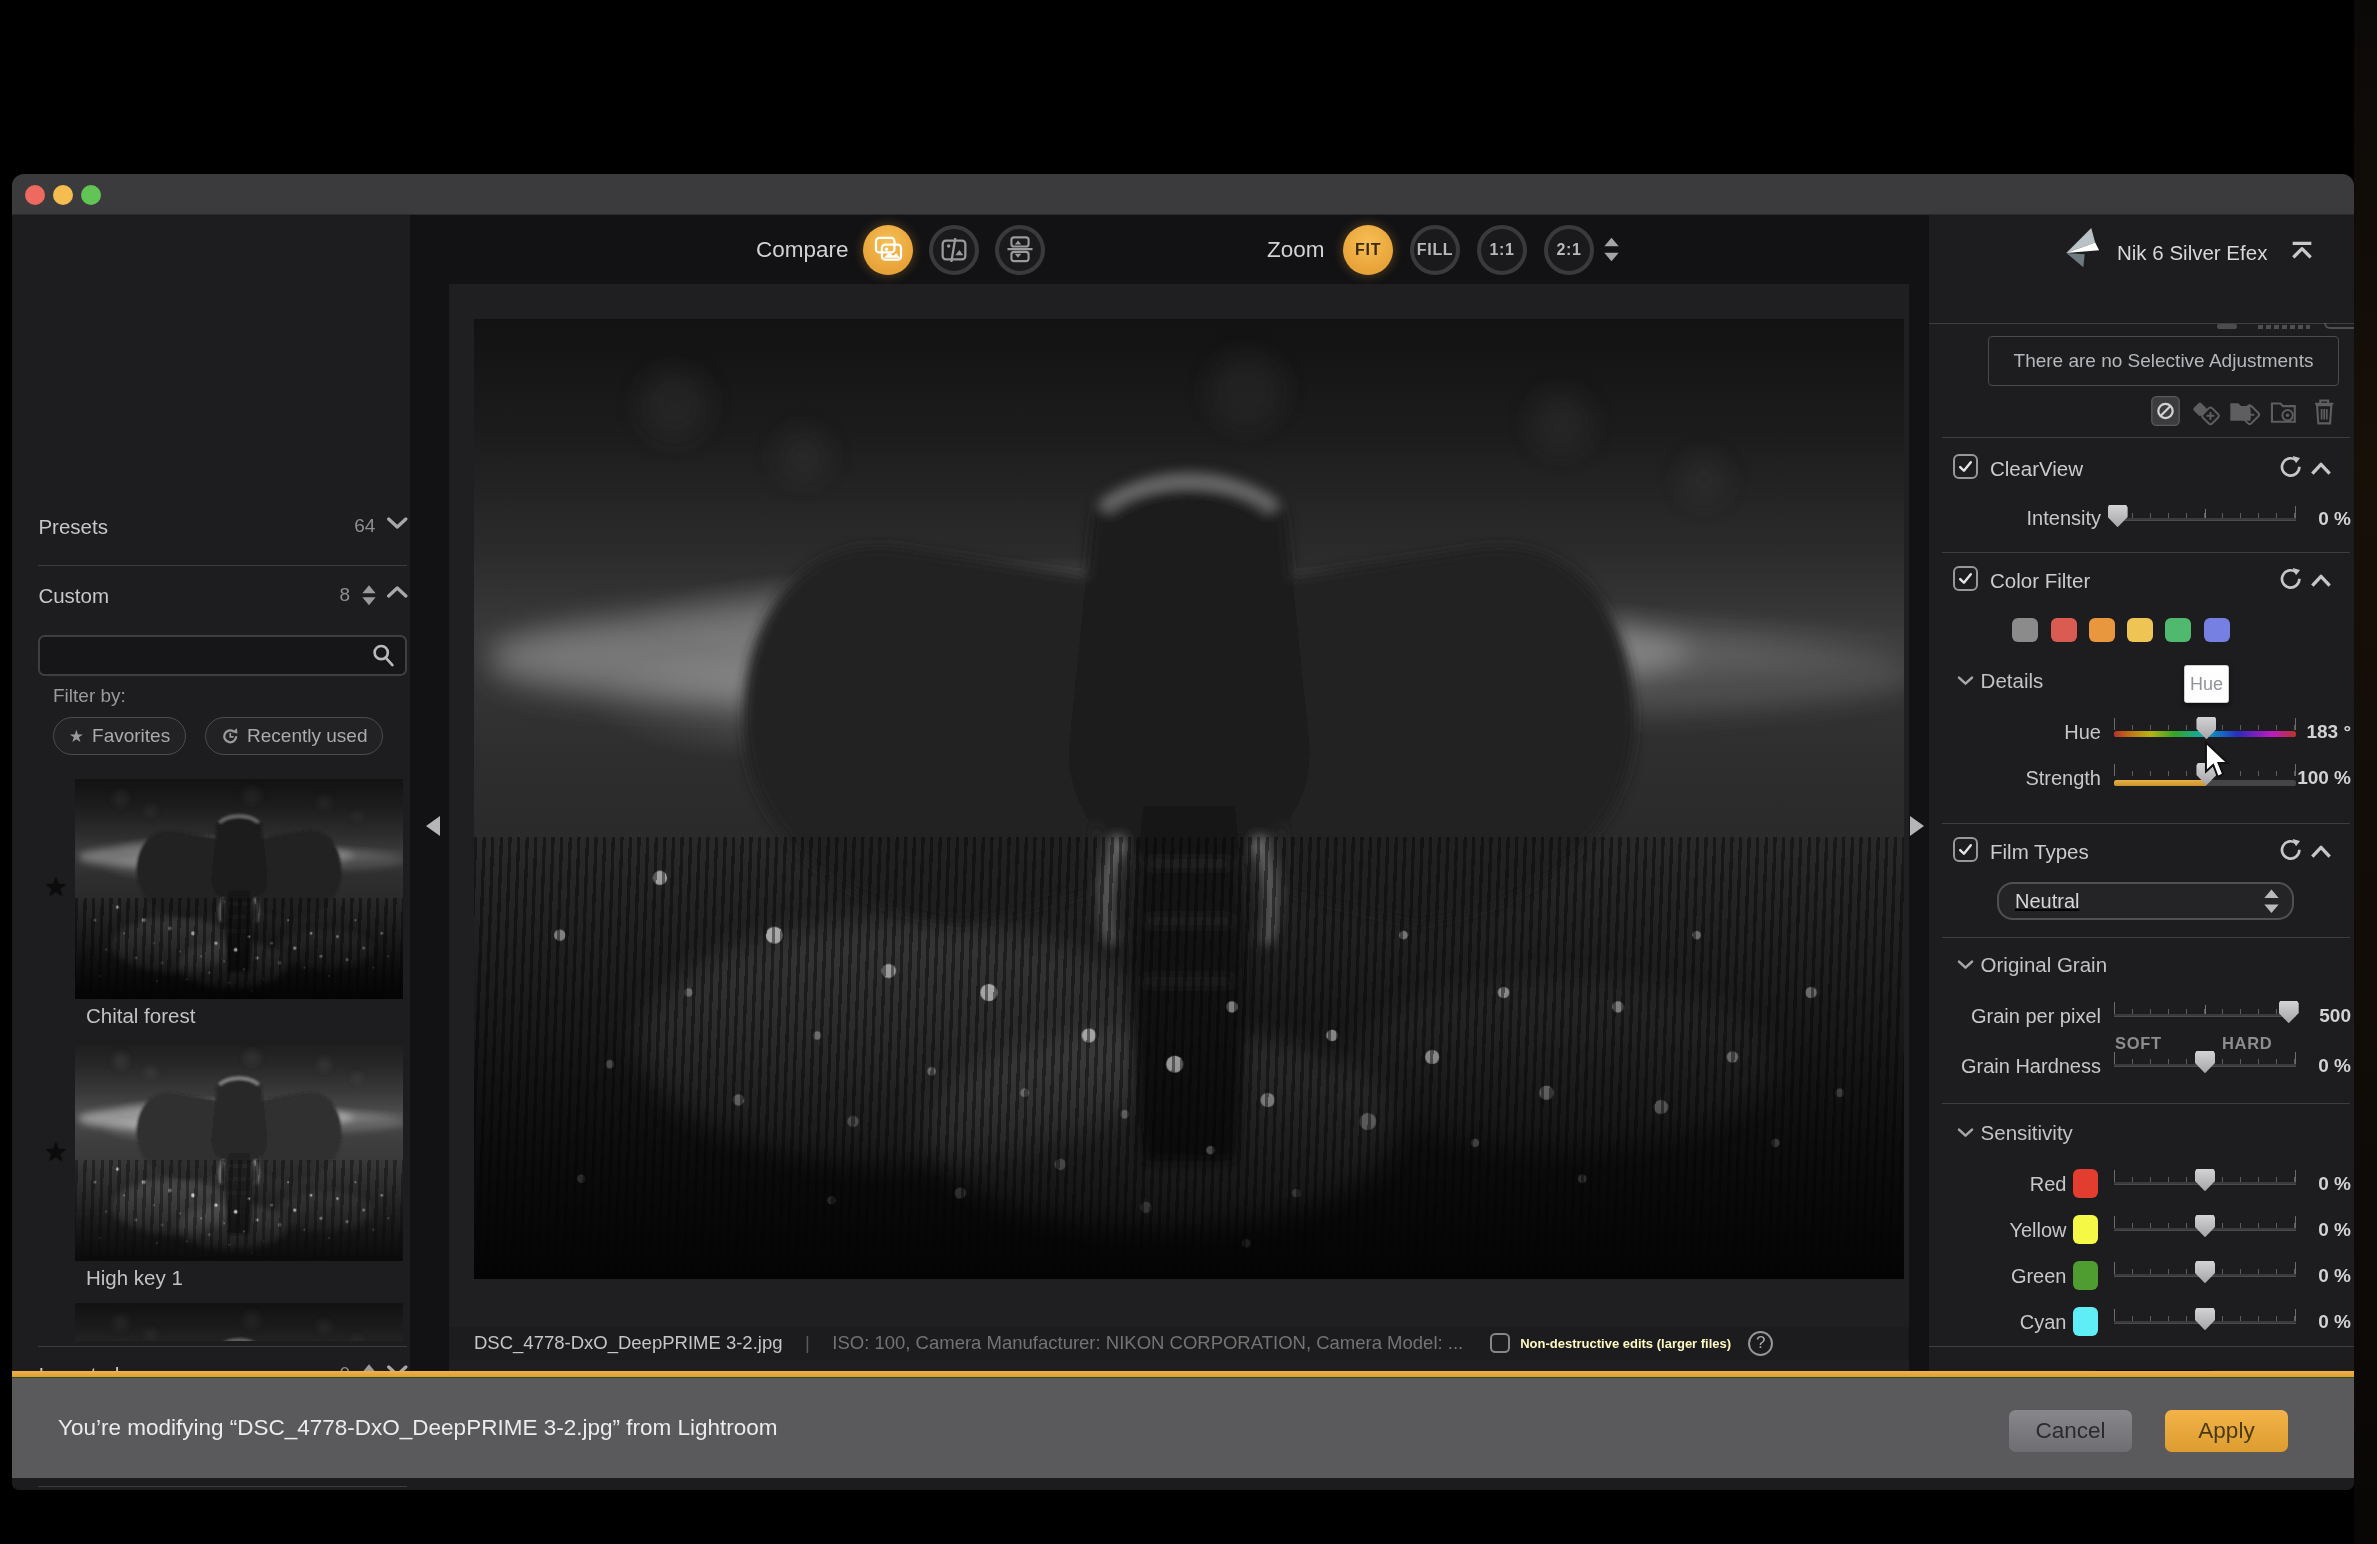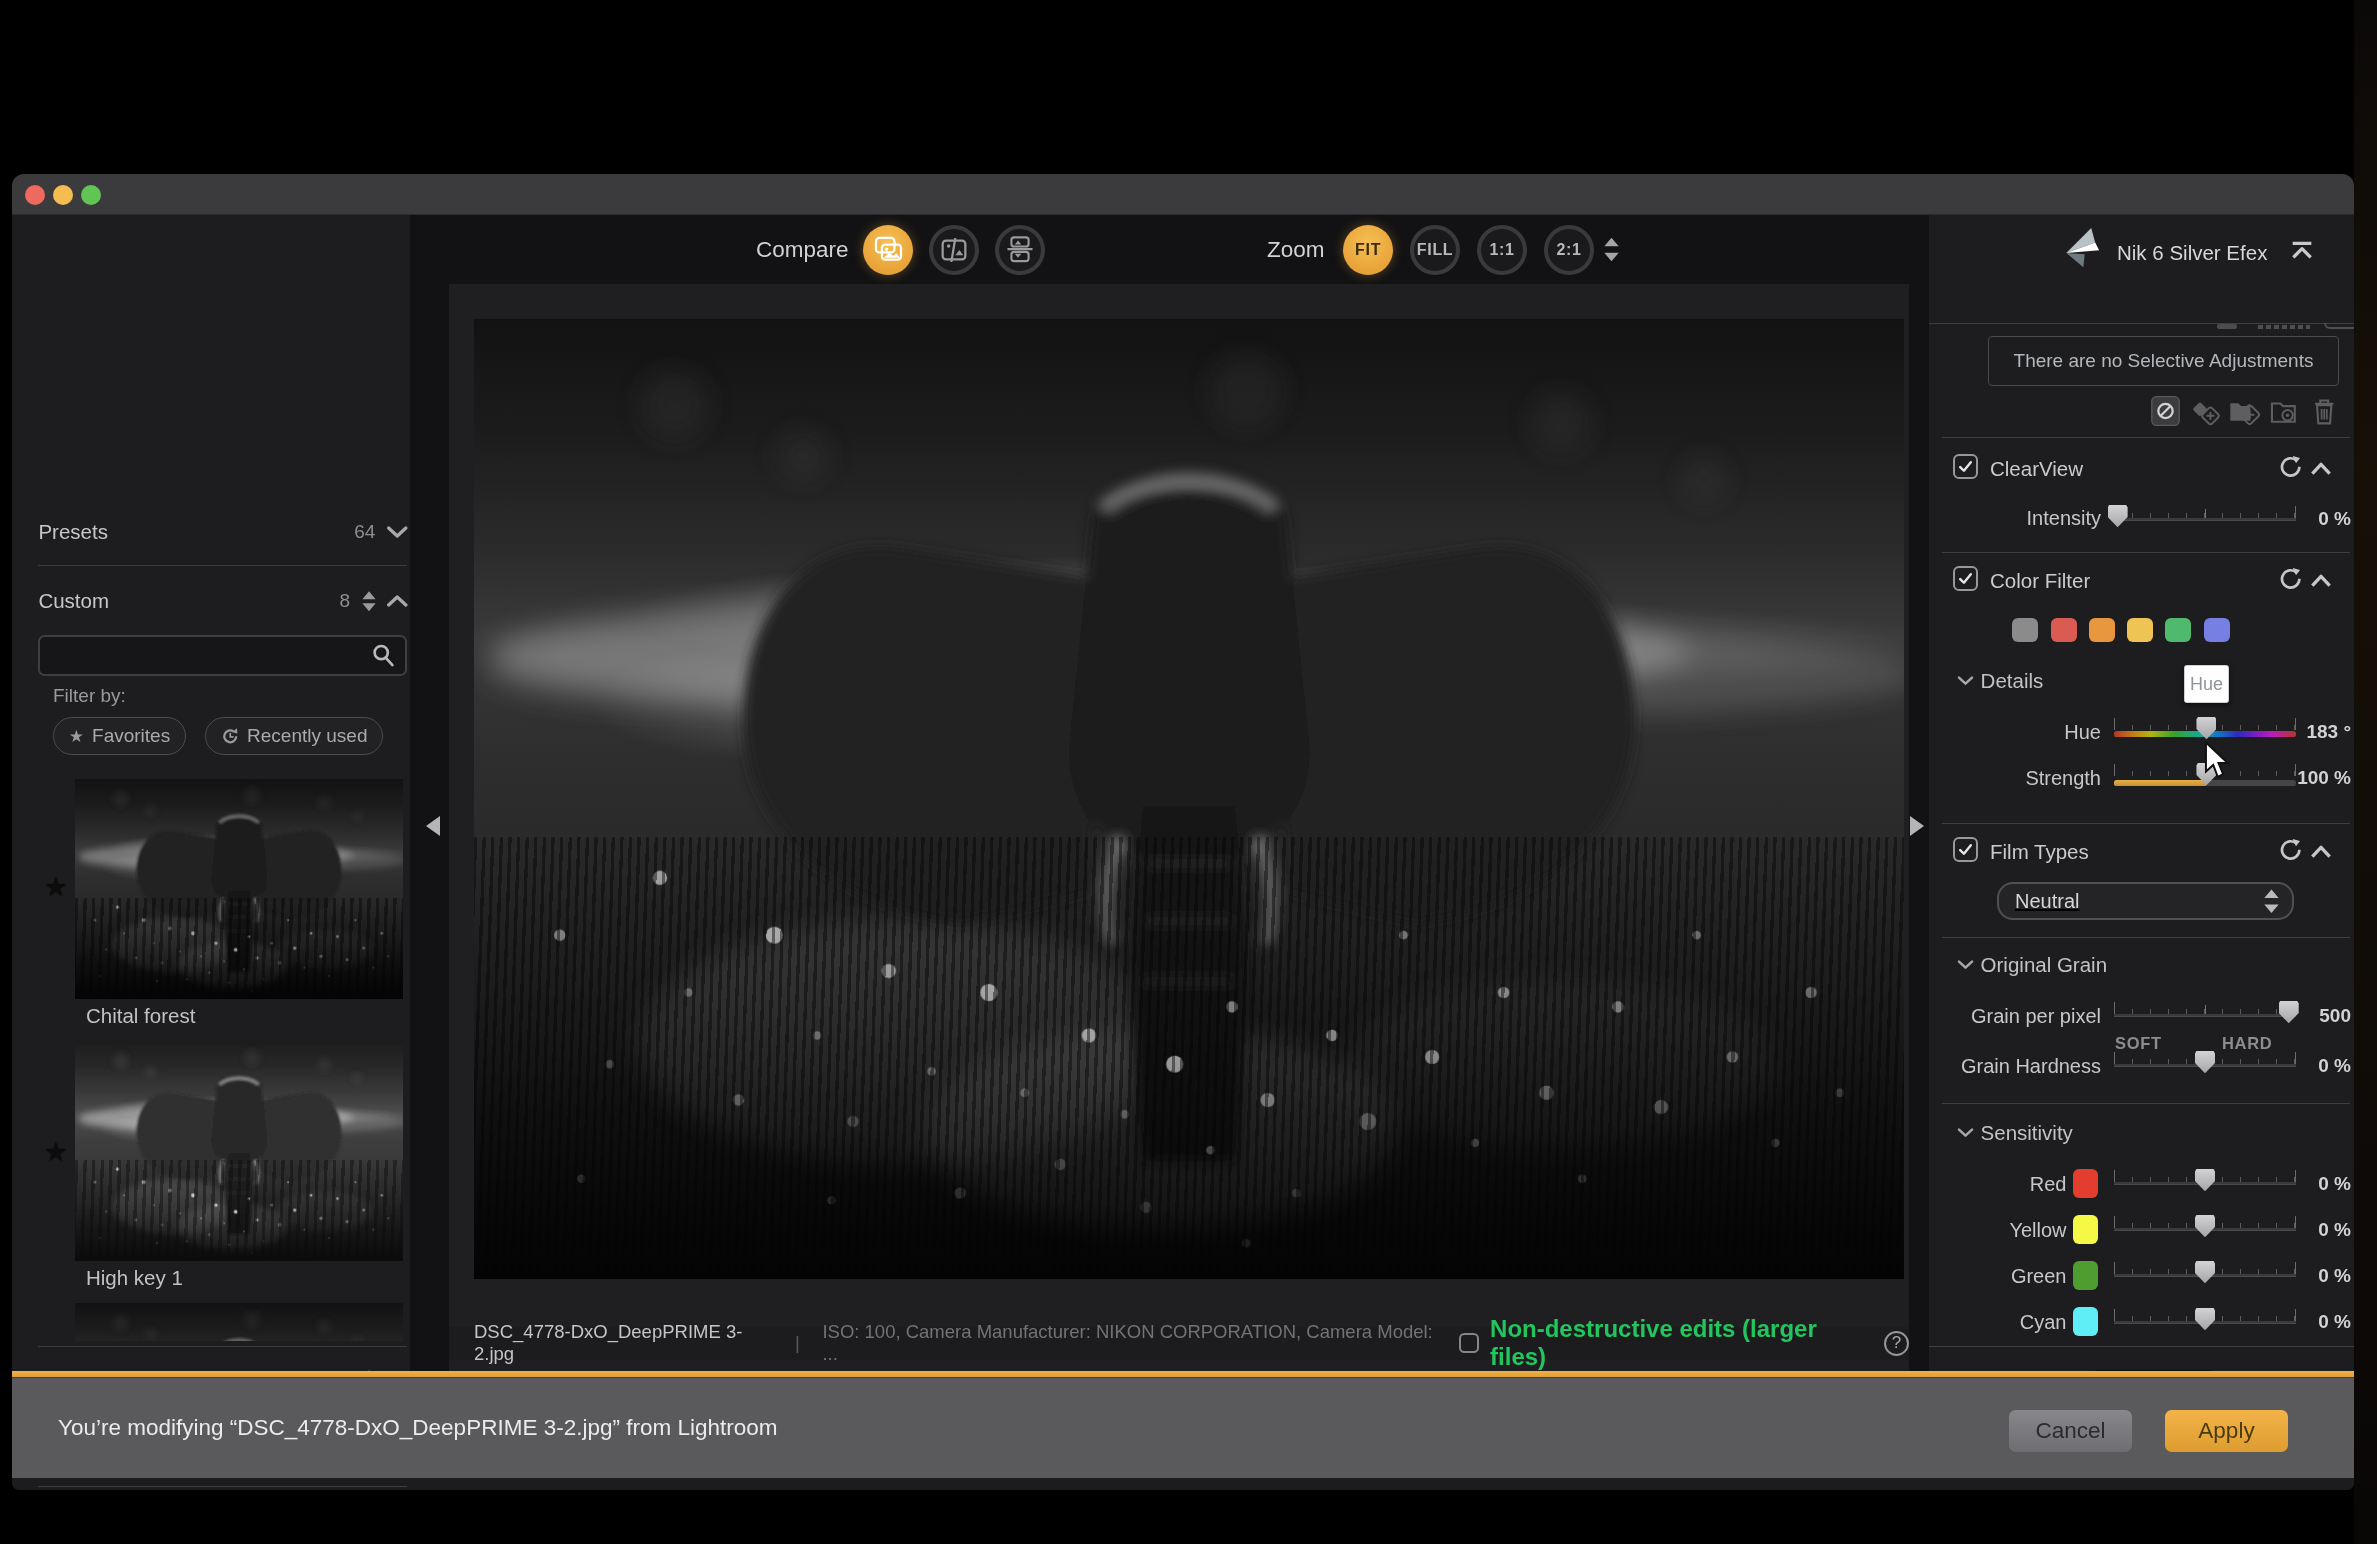--- a/index.html
+++ b/index.html
@@ -13,21 +13,21 @@
 
   
   .window { position:absolute; left:12px; top:174px; width:2342px; height:1316px;
     background:#1c1c1e; border-radius:12px 12px 6.6px 6.6px; overflow:hidden; }
   .titlebar { position:absolute; left:0; top:0; width:100%; height:41px; background:#3b3b3d;
     border-bottom:0.7px solid #2a2a2c; }
   .tlight { position:absolute; top:10.6px; width:20px; height:20px; border-radius:50%; }
 
   
   .left-panel { position:absolute; left:0; top:41px; width:398px; height:1156px; background:#1d1d1f; }
-  .lp-row { position:absolute; left:26.4px; width:370px; height:34px; display:flex; align-items:center; }
+  .lp-row { position:absolute; left:26.4px; width:370px; height:34px; display:flex; align-items:flex-start; }
   .lp-label { color:#c7c7c9; font-size:20.5px; flex:1; }
   .lp-count { color:#8f8f91; font-size:19px; margin-right:10.6px; }
   .divider-h { position:absolute; left:26.4px; width:369px; height:1.3px; background:#3c3c3e; }
   .chev { width:22.5px; height:16px; }
   .chev polyline { fill:none; stroke:#a8a8aa; stroke-width:5; stroke-linecap:round; stroke-linejoin:round; }
   .sorticon { width:16px; height:22.5px; margin-right:9.2px; }
   .search-box { position:absolute; left:26.4px; top:420px; width:369px; height:41px;
     background:#161618; border:2px solid #3f3f41; border-radius:6.6px; display:flex; align-items:center; }
   .search-box input { flex:1; background:transparent; border:none; outline:none; color:#ddd;
     font-size:19px; padding:0 10.6px; font-family:"Liberation Sans",sans-serif; }
@@ -66,21 +66,21 @@
     background:repeating-linear-gradient(92deg, rgba(4,4,4,.45) 0 3.3px, transparent 3.3px 8.6px),
                linear-gradient(0deg, rgba(0,0,0,.75) 0%, rgba(0,0,0,.25) 55%, transparent 100%); }
   .photo svg { position:absolute; inset:0; width:100%; height:100%; }
   .thumb-bright .photo { filter:brightness(1.28) contrast(.95); }
   .cv-infobar { position:absolute; left:0; bottom:11.2px; width:100%; height:33px; display:flex;
     align-items:center; background:#1c1c1e; padding-left:25px; }
   .info-file { color:#c5c5c7; font-size:18.5px; }
   .info-sep { color:#5a5a5c; font-size:18.5px; margin:0 22.5px; }
   .info-meta { color:#737373; font-size:18.5px; }
   .mini-check { width:20px; height:20px; border:2px solid #86868a; border-radius:5.3px; margin:0 10.6px 0 26.4px; flex:none; }
-  .info-nd { color:#22c55e; font-size:24px; font-weight:bold; }
+  .info-nd { color:#fef9c3; font-size:13px; font-weight:bold; }
   .help-circ { width:25px; height:25px; border:2px solid #96969a; border-radius:50%; color:#aaaaac;
     font-size:17px; display:flex; align-items:center; justify-content:center; margin-left:17px; flex:none; }
 
   
   .right-panel { position:absolute; left:1917px; top:41px; width:426px; height:1156px; background:#1d1d1f; }
   .rp-divider { position:absolute; left:13.2px; width:408px; height:1.3px; background:#3e3e40; }
   .rp-title-row { position:absolute; left:0; top:0; width:100%; height:67px; }
   .rp-title { position:absolute; left:188px; top:26.4px; color:#d8d8da; font-size:20.5px; }
   .sec-check { position:absolute; width:25px; height:25px; border:2px solid #98989a; border-radius:6px; }
   .sec-check svg { position:absolute; inset:2px; }

